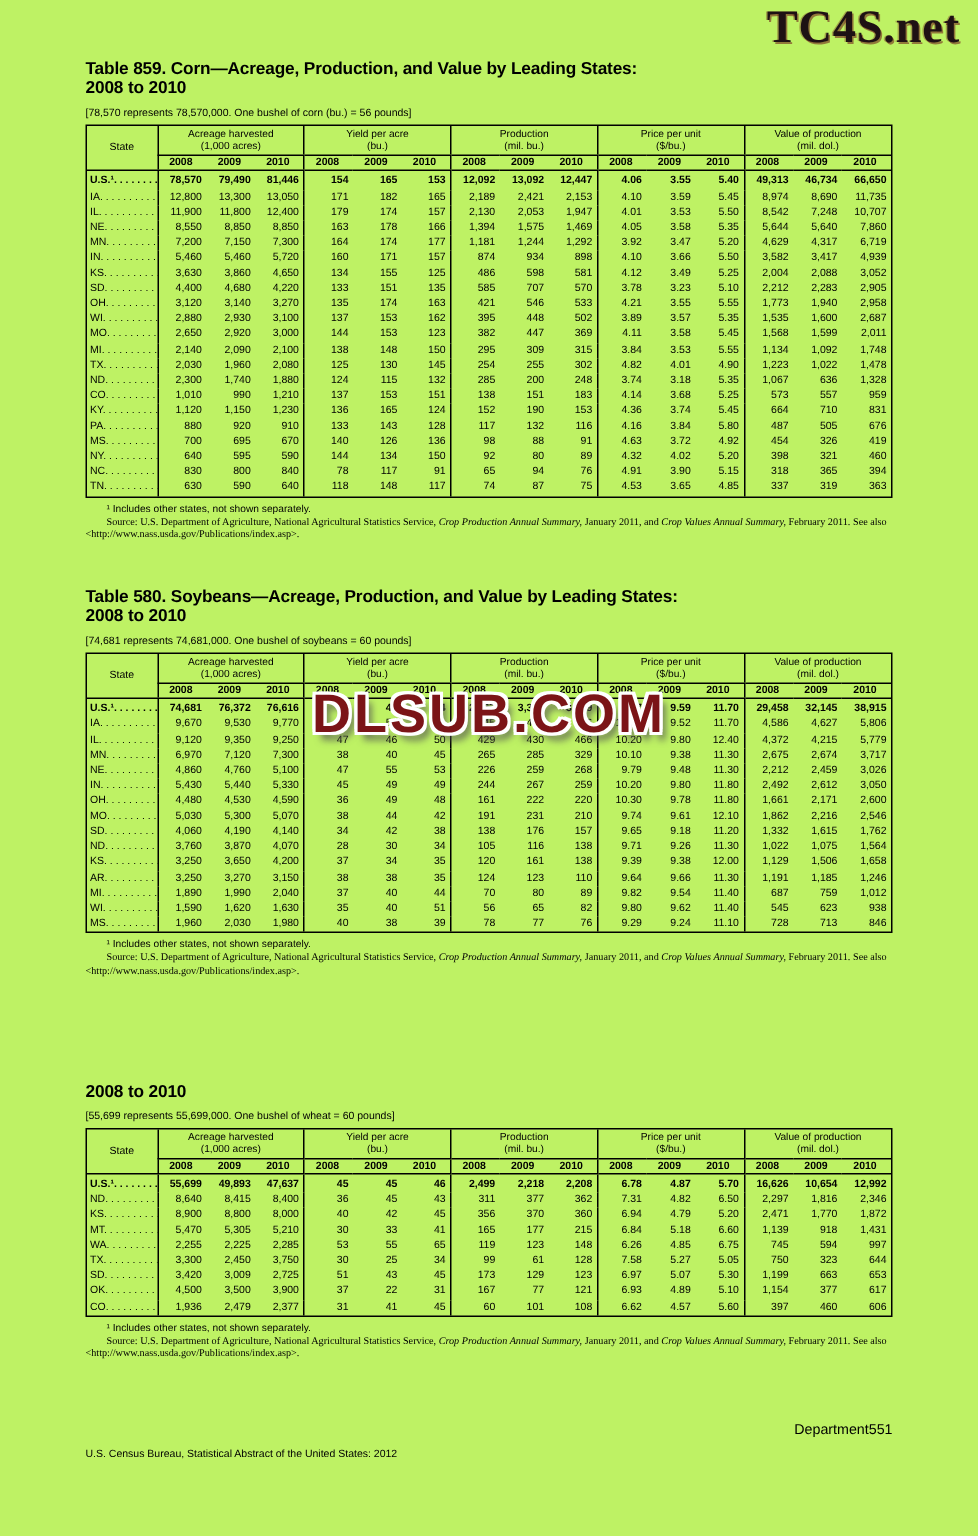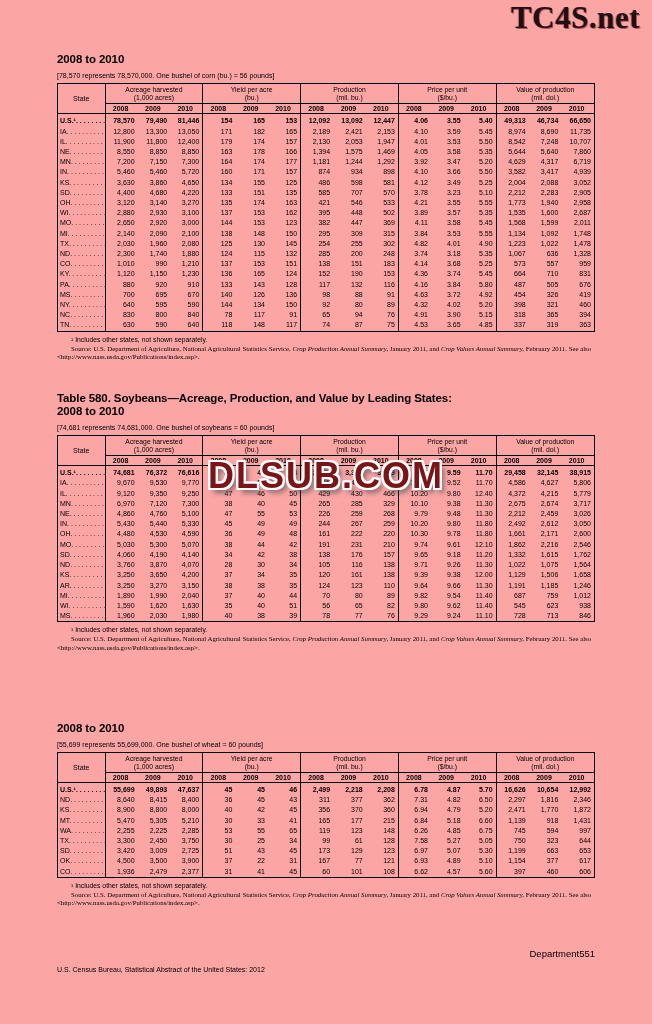--- a/index.html
+++ b/index.html
@@ -1,18 +1,18 @@
 <!DOCTYPE html>
 <html><head>
 <meta charset="utf-8">
 <style>
   * { margin:0; padding:0; box-sizing:border-box; }
   html,body { background:#fff; }
   .page {
-    position:relative; width:652px; height:1024px; background:#fca5a5;
+    position:relative; width:652px; height:1024px; background:#bef264;
     font-family:"Liberation Sans", sans-serif; color:#000; overflow:hidden;
   }
   .content { position:absolute; left:57px; top:40px; width:538px; }
 
   .tbl-title { font-size:11.5px; line-height:13px; font-weight:bold; margin-bottom:5px; letter-spacing:-0.1px; }
   .tbl-note  { font-size:7px; line-height:9px; margin-bottom:3px; }
 
   .tbl-wrap { border:1px solid #000; }
   table { width:100%; border-collapse:collapse; table-layout:fixed; }
   col.col-state { width:47px; }
@@ -60,21 +60,21 @@
 </head>
 <body>
 
 <div class="page">
 
   <div class="wm-top">TC4S.net</div>
 
   <div class="content">
 
     <section class="tbl-section sec1">
-      <h2 class="tbl-title"><br><span>2008 to 2010</span></h2>
+      <h2 class="tbl-title"><span>Table 859. Corn—Acreage, Production, and Value by Leading States:</span><br><span>2008 to 2010</span></h2>
       <p class="tbl-note">[78,570 represents 78,570,000. One bushel of corn (bu.) = 56 pounds]</p>
       <div class="tbl-wrap">
           <table>
             <colgroup>
               <col class="col-state">
               <col>
               <col>
               <col>
               <col>
               <col>

